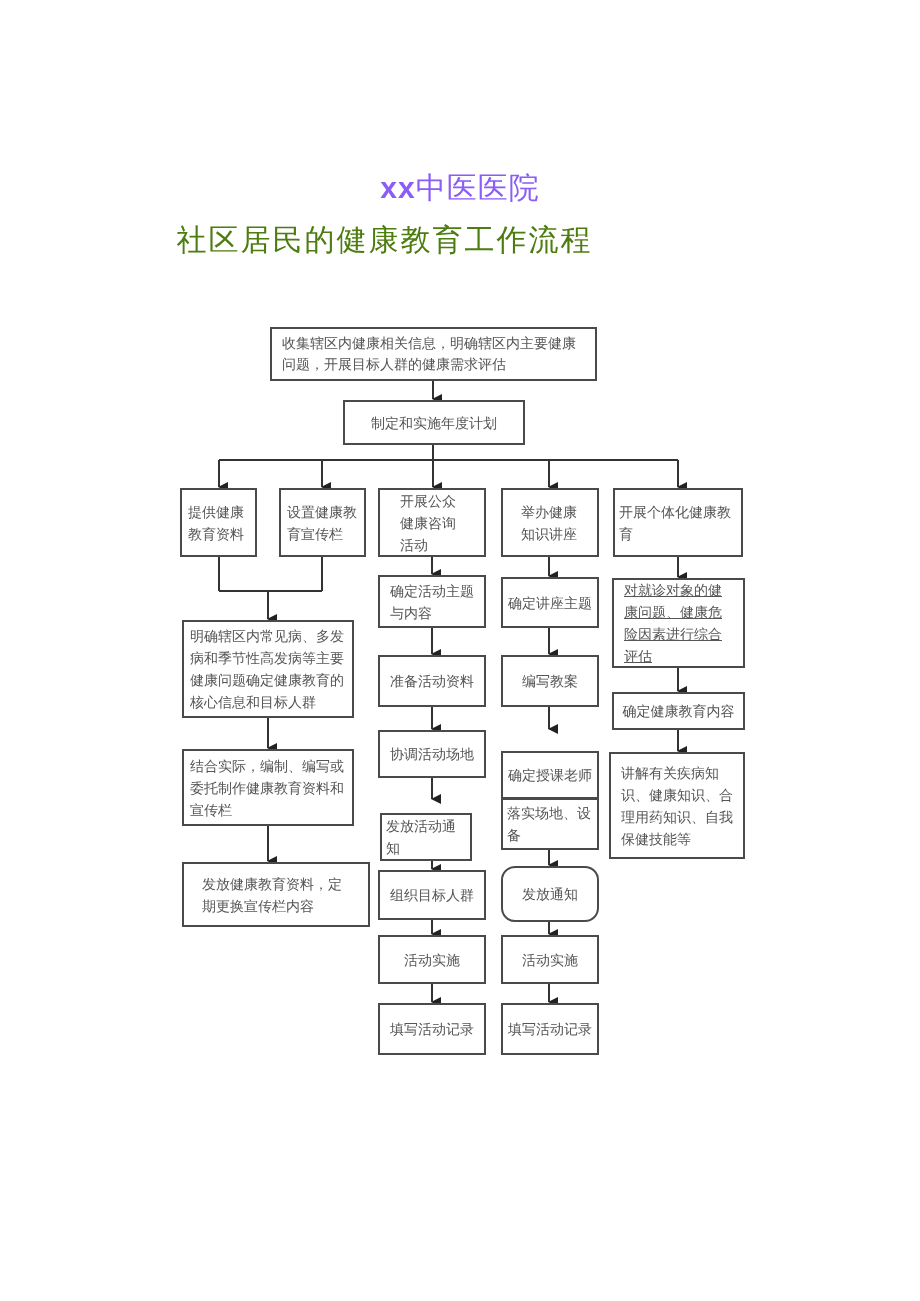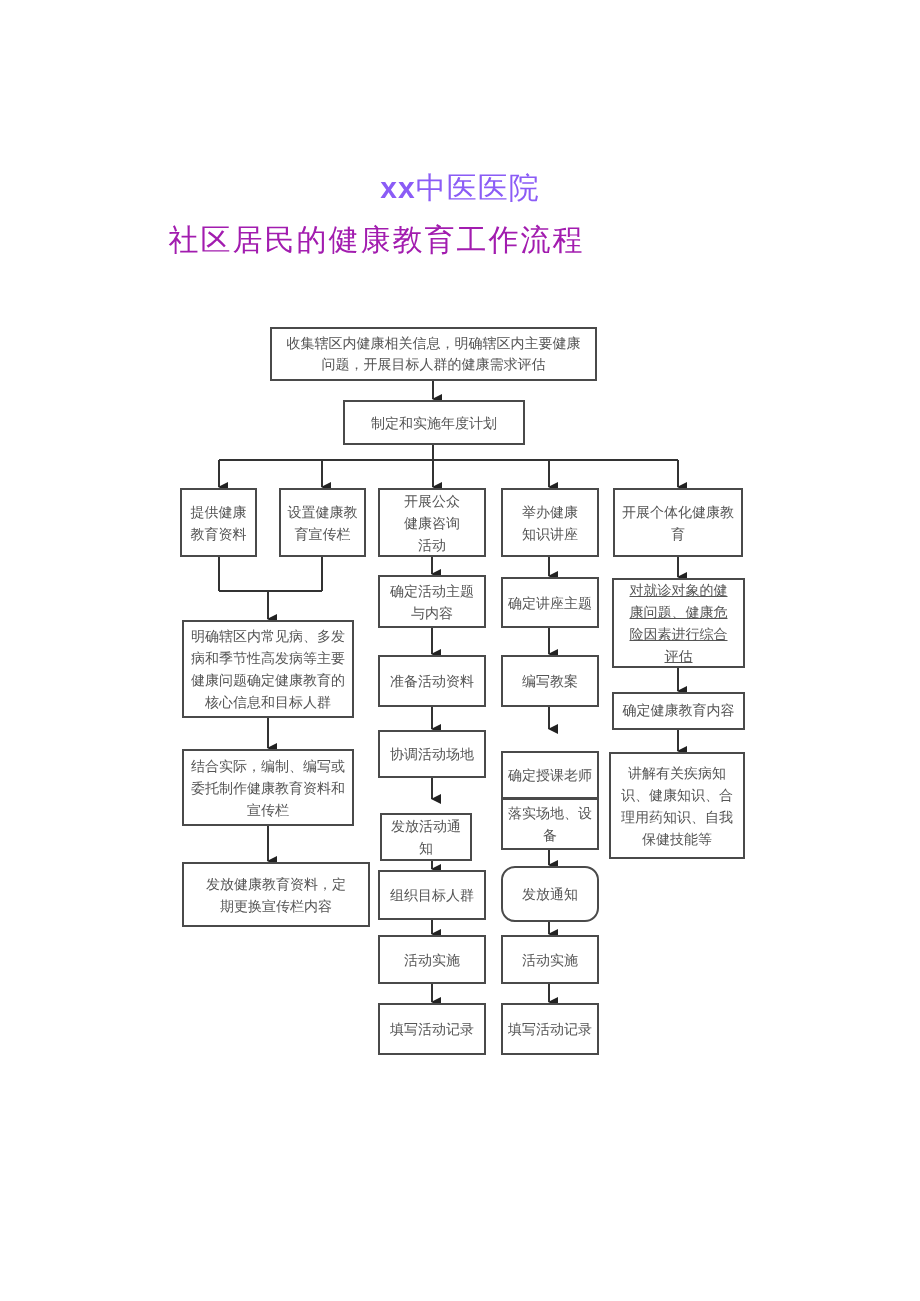--- a/index.html
+++ b/index.html
@@ -2,26 +2,26 @@
 <html><head>
 <meta charset="utf-8">
 <style>
   html, body { margin:0; padding:0; background:#ffffff; }
   body { width:920px; height:1301px; position:relative; overflow:hidden;
          font-family:"DejaVu Sans", sans-serif; color:#222; }
   .title1 { position:absolute; left:0; width:920px; top:168px; text-align:center;
             font-size:30px; color:#8b5cf6; letter-spacing:1px; }
   .title1 .xx { font-family:"Liberation Sans", sans-serif; font-weight:bold; }
   .title1 .rest { font-family:"DejaVu Serif", serif; }
-  .title2 { position:absolute; left:0; width:753px; top:220px; text-align:center;
-            font-size:30px; color:#a21caf; font-family:"DejaVu Serif", serif; letter-spacing:2px; }
+  .title2 { position:absolute; left:8px; width:753px; top:220px; text-align:center;
+            font-size:30px; color:#4d7c0f; font-family:"DejaVu Serif", serif; letter-spacing:2px; }
   svg.lines { position:absolute; left:0; top:0; }
   .box { position:absolute; box-sizing:border-box; border:2px solid #4a4a4a;
          background:#fff; display:flex; align-items:center; justify-content:center;
-         text-align:center; font-family:"DejaVu Serif", serif; font-size:14px;
+         text-align:left; font-family:"DejaVu Serif", serif; font-size:14px;
          line-height:22px; color:#555; padding:2px 4px; }
   .box span { display:block; }
 </style>
 </head>
 <body>
 
 <div class="title1"><span class="xx">xx</span><span class="rest">中医医院</span></div>
 <div class="title2">社区居民的健康教育工作流程</div>
 
 <svg class="lines" width="920" height="1301">
@@ -144,18 +144,18 @@
 <div class="box" style="left:501px;top:935px;width:98px;height:49px;">
   <span>活动实施</span>
 </div>
 <div class="box" style="left:501px;top:1003px;width:98px;height:52px;padding:2px 2px;">
   <span>填写活动记录</span>
 </div>
 
 <div class="box" style="left:612px;top:578px;width:133px;height:90px;padding:2px 10px;text-decoration:underline;">
   <span>对就诊对象的健康问题、健康危险因素进行综合评估</span>
 </div>
-<div class="box" style="left:612px;top:692px;width:133px;height:38px;padding:2px 2px;font-family:Liberation Mono, monospace;">
+<div class="box" style="left:612px;top:692px;width:133px;height:38px;padding:2px 2px;">
   <span>确定健康教育内容</span>
 </div>
 <div class="box" style="left:609px;top:752px;width:136px;height:107px;padding:6px 10px;">
   <span>讲解有关疾病知识、健康知识、合理用药知识、自我保健技能等</span>
 </div>
 
 </body></html>

